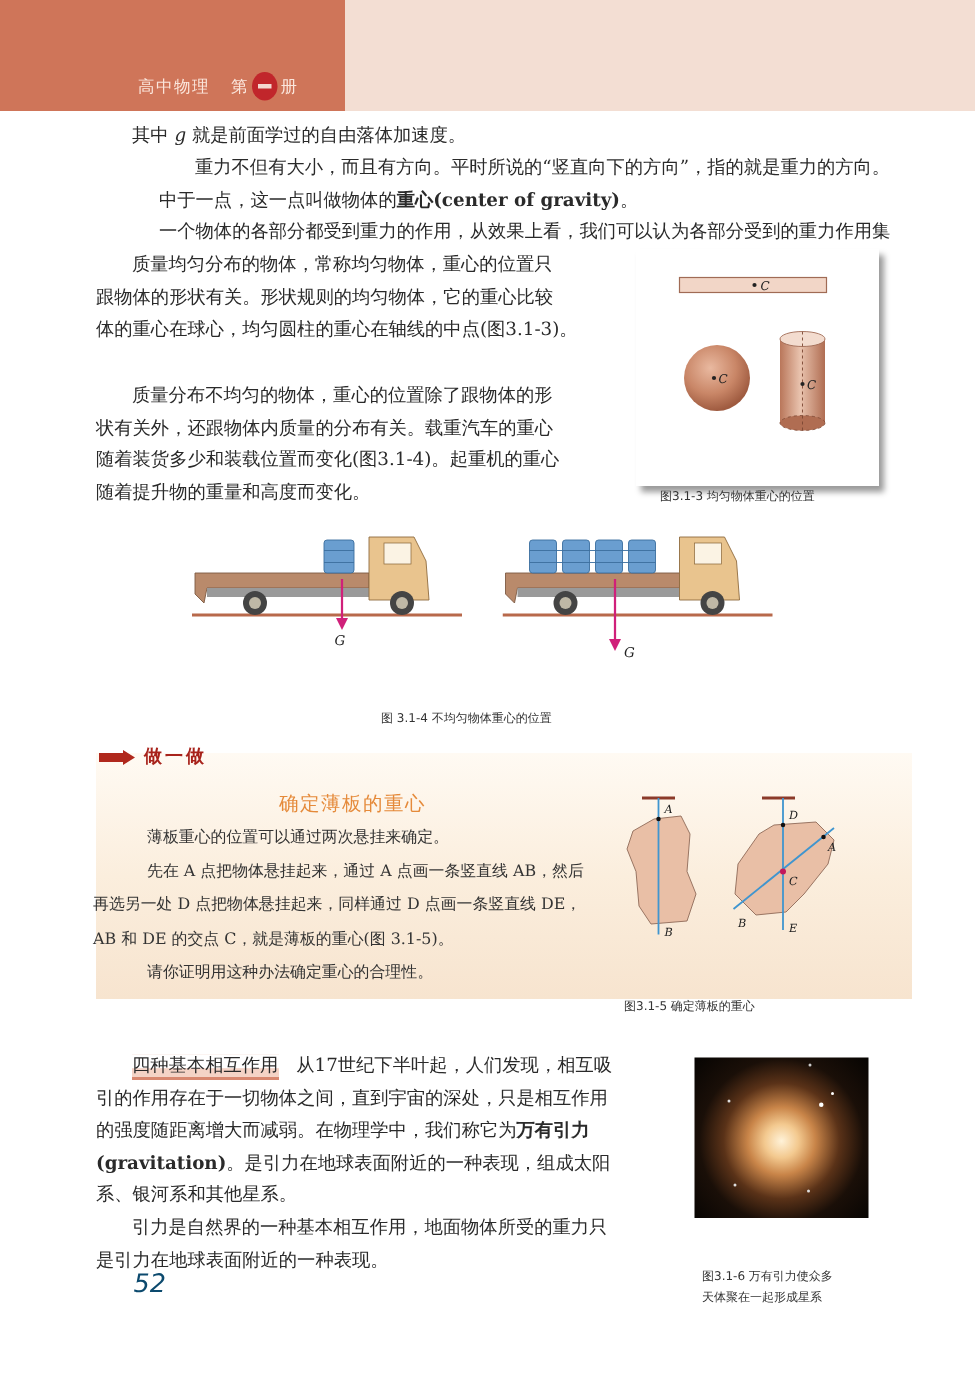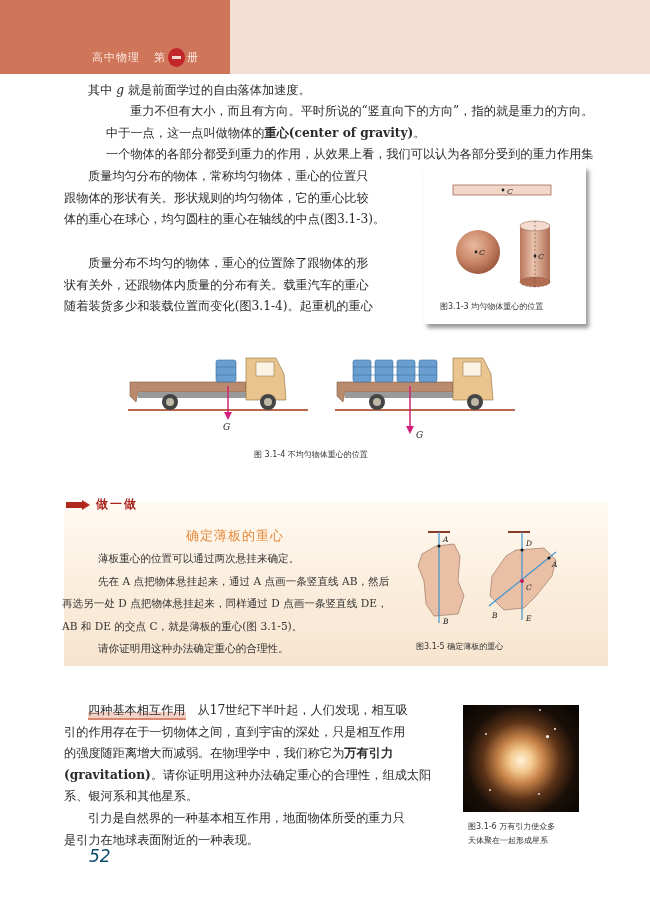--- a/index.html
+++ b/index.html
@@ -12,21 +12,21 @@
   .header-title .vol-badge { display: inline-block; width: 17px; height: 19px; border-radius: 50%; background: #c1262b; margin: 0 2px; position: relative; }
   .header-title .vol-badge::after { content: ""; position: absolute; left: 4px; right: 4px; top: 8px; height: 3px; background: #f4d7cf; }
   .header-title .gap { display: inline-block; width: 14px; }
 
   .p { position: absolute; font-size: 12.2px; line-height: 21.6px; color: #2a2a2a; }
   .p .indent { display: inline-block; width: 24px; }
   .bold { font-weight: bold; }
   .it { font-style: italic; }
 
   .fig-313 { position: absolute; left: 424px; top: 166px; width: 162px; height: 158px; background: #fff; box-shadow: 3px 4px 4px #9a9a9a; }
-  .fig-caption { font-family: "DejaVu Sans", sans-serif; font-size: 8px; color: #333; position: absolute; white-space: nowrap; }
+  .fig-caption { font-family: "DejaVu Sans", sans-serif; font-size: 8px; color: #333; position: absolute; white-space: nowrap; margin-top: 24px; }
 
   .activity { position: absolute; left: 64px; top: 502px; width: 544px; height: 164px; background: linear-gradient(180deg, #fffaf3 0%, #fbeedd 50%, #f7e4cf 100%); }
   .activity-head { position: absolute; left: 66px; top: 496px; display: flex; align-items: center; }
   .activity-head .label { font-family: "DejaVu Sans", sans-serif; font-size: 12px; font-weight: bold; color: #a8231c; letter-spacing: 2px; margin-left: 6px; }
   .activity-title { position: absolute; left: 186px; top: 527px; font-family: "DejaVu Sans", sans-serif; font-size: 13px; color: #e58a3a; letter-spacing: 1px; }
   .ap { position: absolute; font-size: 10.6px; line-height: 22.5px; color: #333; }
 
   .highlight-term { border-bottom: 2px solid #d88870; padding-bottom: 1px; background: linear-gradient(180deg, transparent 60%, #f4d3c6 60%); }
 
   .page-number { position: absolute; left: 89px; top: 846px; font-family: "DejaVu Sans", sans-serif; font-style: italic; font-size: 17px; color: #0c4a6e; }
@@ -57,20 +57,21 @@
 <div class="p" style="left:64px; top:166px; width:340px;">
   <div><span class="indent"></span><span>质量均匀分布的物体，常称均匀物体，重心的位置只</span></div>
   <div>跟物体的形状有关。形状规则的均匀物体，它的重心比较</div>
   <div>体的重心在球心，均匀圆柱的重心在轴线的中点(图3.1-3)。</div>
 </div>
 
 <div class="p" style="left:64px; top:253px; width:340px;">
   <div><span class="indent"></span><span>质量分布不均匀的物体，重心的位置除了跟物体的形</span></div>
   <div>状有关外，还跟物体内质量的分布有关。载重汽车的重心</div>
   <div>随着装货多少和装载位置而变化(图3.1-4)。起重机的重心</div>
+  <div>随着提升物的重量和高度而变化。</div>
 </div>
 
 <div class="fig-313">
   <svg width="162" height="140" viewBox="0 0 162 140">
     <defs>
       <radialGradient id="sphereG" cx="40%" cy="35%" r="65%">
         <stop offset="0%" stop-color="#e9b9a0"></stop>
         <stop offset="60%" stop-color="#c98667"></stop>
         <stop offset="100%" stop-color="#9f5b40"></stop>
       </radialGradient>
@@ -188,21 +189,21 @@
   <text x="120" y="64" font-size="7.5" font-style="italic" font-family="DejaVu Serif, serif" fill="#222">C</text>
   <text x="86" y="92" font-size="7.5" font-style="italic" font-family="DejaVu Serif, serif" fill="#222">B</text>
   <text x="120" y="95" font-size="7.5" font-style="italic" font-family="DejaVu Serif, serif" fill="#222">E</text>
 </svg>
 <div class="fig-caption" style="left:416px; top:641px;">图3.1-5  确定薄板的重心</div>
 
 <div class="p" style="left:64px; top:700px; width:390px;">
   <div><span class="indent"></span><span class="highlight-term">四种基本相互作用</span><span style="display:inline-block;width:12px;"></span><span>从17世纪下半叶起，人们发现，相互吸</span></div>
   <div>引的作用存在于一切物体之间，直到宇宙的深处，只是相互作用</div>
   <div><span>的强度随距离增大而减弱。在物理学中，我们称它为</span><span class="bold">万有引力</span></div>
-  <div><span class="bold">(gravitation)</span><span>。请你证明用这种办法确定重心的合理性，组成太阳</span></div>
+  <div><span class="bold">(gravitation)</span><span>。是引力在地球表面附近的一种表现，组成太阳</span></div>
   <div>系、银河系和其他星系。</div>
   <div><span class="indent"></span><span>引力是自然界的一种基本相互作用，地面物体所受的重力只</span></div>
   <div>是引力在地球表面附近的一种表现。</div>
 </div>
 
 <div style="position:absolute; left:463px; top:705px; width:116px; height:107px; background: radial-gradient(circle at 50% 52%, #fff2d8 0%, #f3c98f 14%, #c98549 28%, #5a3218 48%, #1a0f08 68%, #060402 100%);">
   <div style="position:absolute; left:83px; top:30px; width:3px; height:3px; border-radius:50%; background:#fff;"></div>
   <div style="position:absolute; left:91px; top:23px; width:2px; height:2px; border-radius:50%; background:#fff;"></div>
   <div style="position:absolute; left:22px; top:28px; width:2px; height:2px; border-radius:50%; background:#ddd;"></div>
   <div style="position:absolute; left:26px; top:84px; width:2px; height:2px; border-radius:50%; background:#ddd;"></div>

